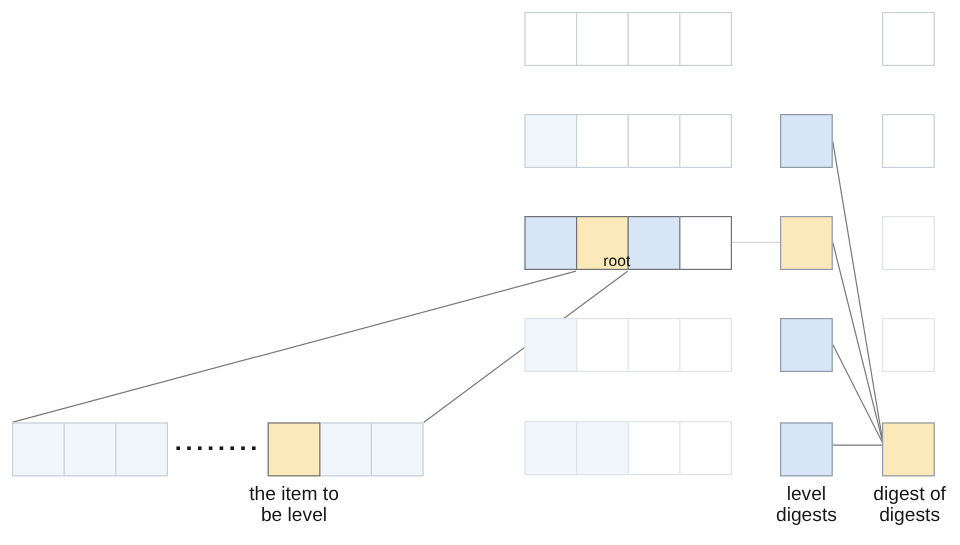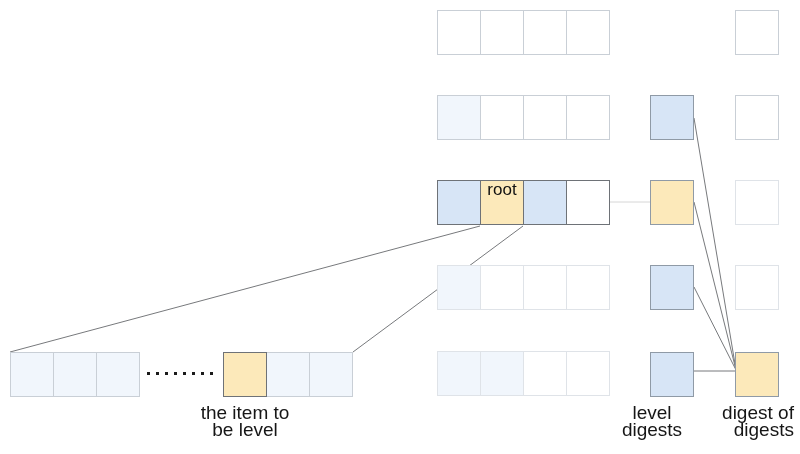--- a/index.html
+++ b/index.html
@@ -5,26 +5,26 @@
   html,body{margin:0;padding:0;background:#ffffff;}
   .canvas{
     position:relative;width:800px;height:454px;background:#ffffff;
     font-family:"Liberation Sans",sans-serif;overflow:hidden;
   }
   .lines-svg{position:absolute;left:0;top:0;z-index:1;}
   .cell,.box{position:absolute;box-sizing:border-box;z-index:2;}
   .strong{z-index:3;}
   .dot{position:absolute;width:3px;height:3px;background:#1b1b1b;z-index:2;}
   .root-label{
-    position:absolute;display:flex;align-items:flex-start;justify-content:center;
-    font-size:17px;color:#111;z-index:4;pointer-events:none;
+    position:absolute;display:flex;align-items:flex-end;justify-content:center;
+    font-size:13px;color:#111;z-index:4;pointer-events:none;padding-left:12px;
   }
   .diagram-label{
     position:absolute;transform:translateX(-50%);text-align:center;
-    font-size:19px;line-height:17px;color:#161616;z-index:4;white-space:nowrap;
+    font-size:16px;line-height:17px;color:#161616;z-index:4;white-space:nowrap;
   }
 </style>
 </head>
 <body>
 
 <div class="canvas">
 
   <svg class="lines-svg" width="800" height="454">
       <line x1="480" y1="226" x2="10" y2="352" stroke="#77797c" stroke-width="1"></line>
       <line x1="523" y1="226" x2="353" y2="352" stroke="#77797c" stroke-width="1"></line>
@@ -37,26 +37,26 @@
 
   <div class="root-label" style="left: 480px; top: 180px; width: 44px; height: 45px;">
     <span>root</span>
   </div>
 
   <div class="diagram-label" style="left: 245px; top: 404px;">
     <div>the item to</div>
     <div>be level</div>
   </div>
 
-  <div class="diagram-label" style="left: 652px; top: 404px;">
+  <div class="diagram-label" style="left: 672px; top: 404px;">
     <div>level</div>
     <div>digests</div>
   </div>
 
-  <div class="diagram-label" style="left: 758px; top: 404px; text-align: right;">
+  <div class="diagram-label" style="left: 758px; top: 404px;">
     <div>digest of</div>
     <div>digests</div>
   </div>
 
 <div class="cell" style="left: 437px; top: 10px; width: 44px; height: 45px; background: rgb(255, 255, 255); border: 1px solid rgb(201, 207, 214);"></div>
     <div class="cell" style="left: 480px; top: 10px; width: 44px; height: 45px; background: rgb(255, 255, 255); border: 1px solid rgb(201, 207, 214);"></div>
     <div class="cell" style="left: 523px; top: 10px; width: 44px; height: 45px; background: rgb(255, 255, 255); border: 1px solid rgb(201, 207, 214);"></div>
     <div class="cell" style="left: 566px; top: 10px; width: 44px; height: 45px; background: rgb(255, 255, 255); border: 1px solid rgb(201, 207, 214);"></div>
     <div class="cell" style="left: 437px; top: 95px; width: 44px; height: 45px; background: rgb(241, 246, 252); border: 1px solid rgb(201, 207, 214);"></div>
     <div class="cell" style="left: 480px; top: 95px; width: 44px; height: 45px; background: rgb(255, 255, 255); border: 1px solid rgb(201, 207, 214);"></div>

